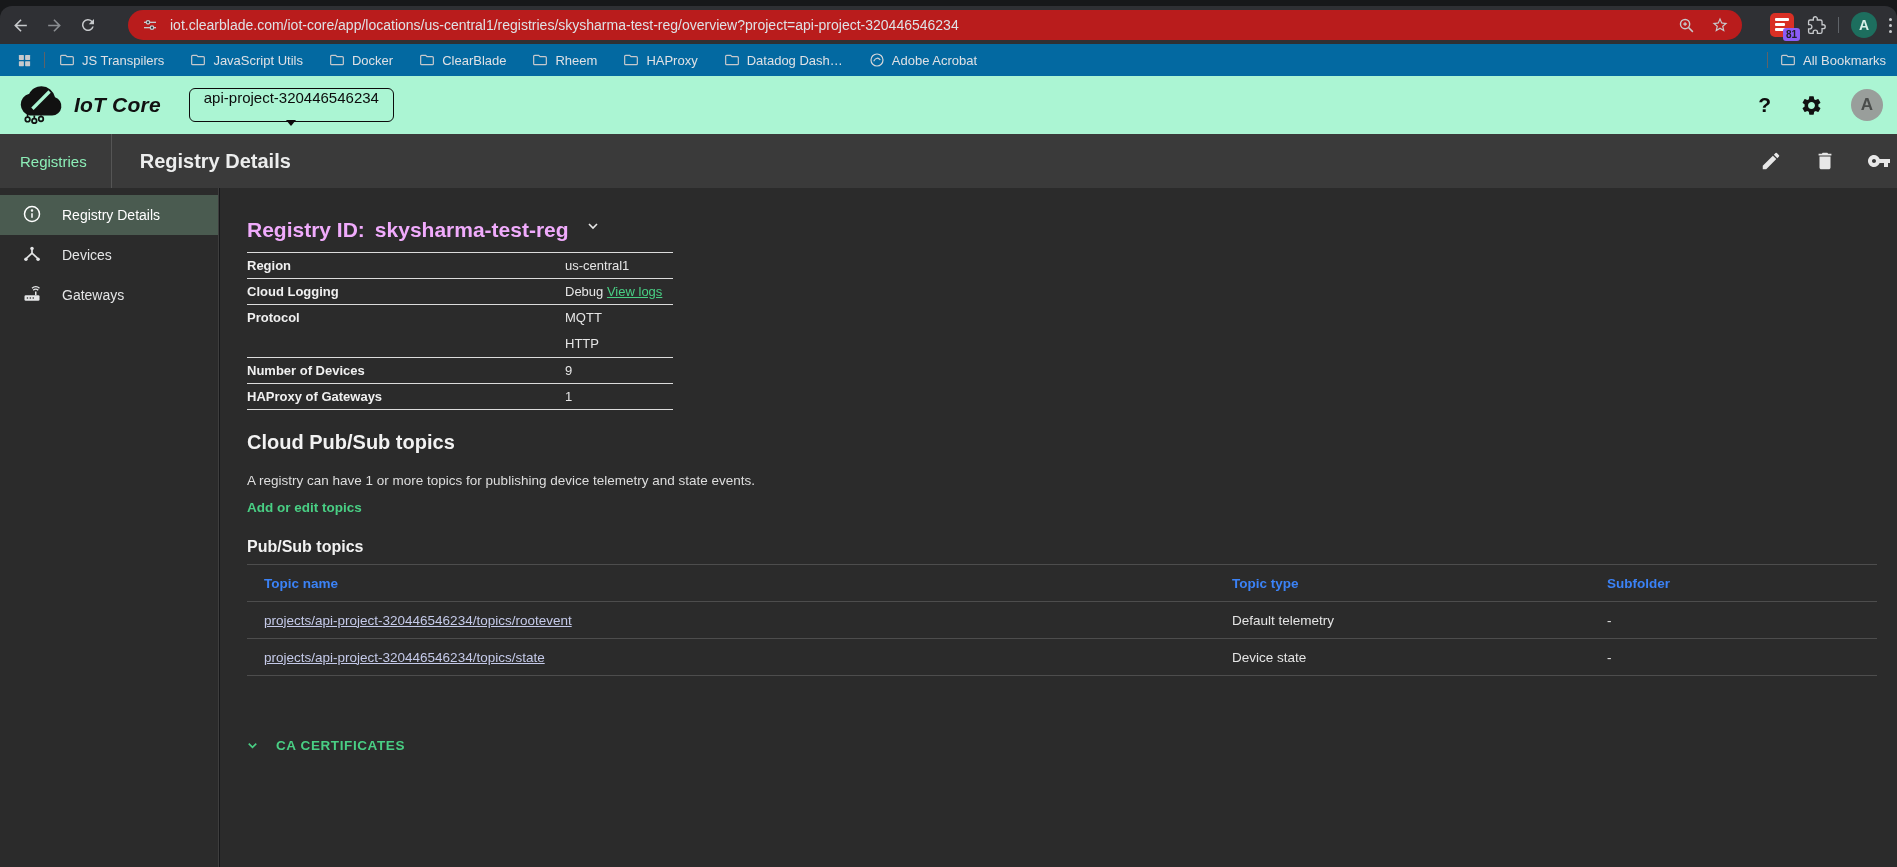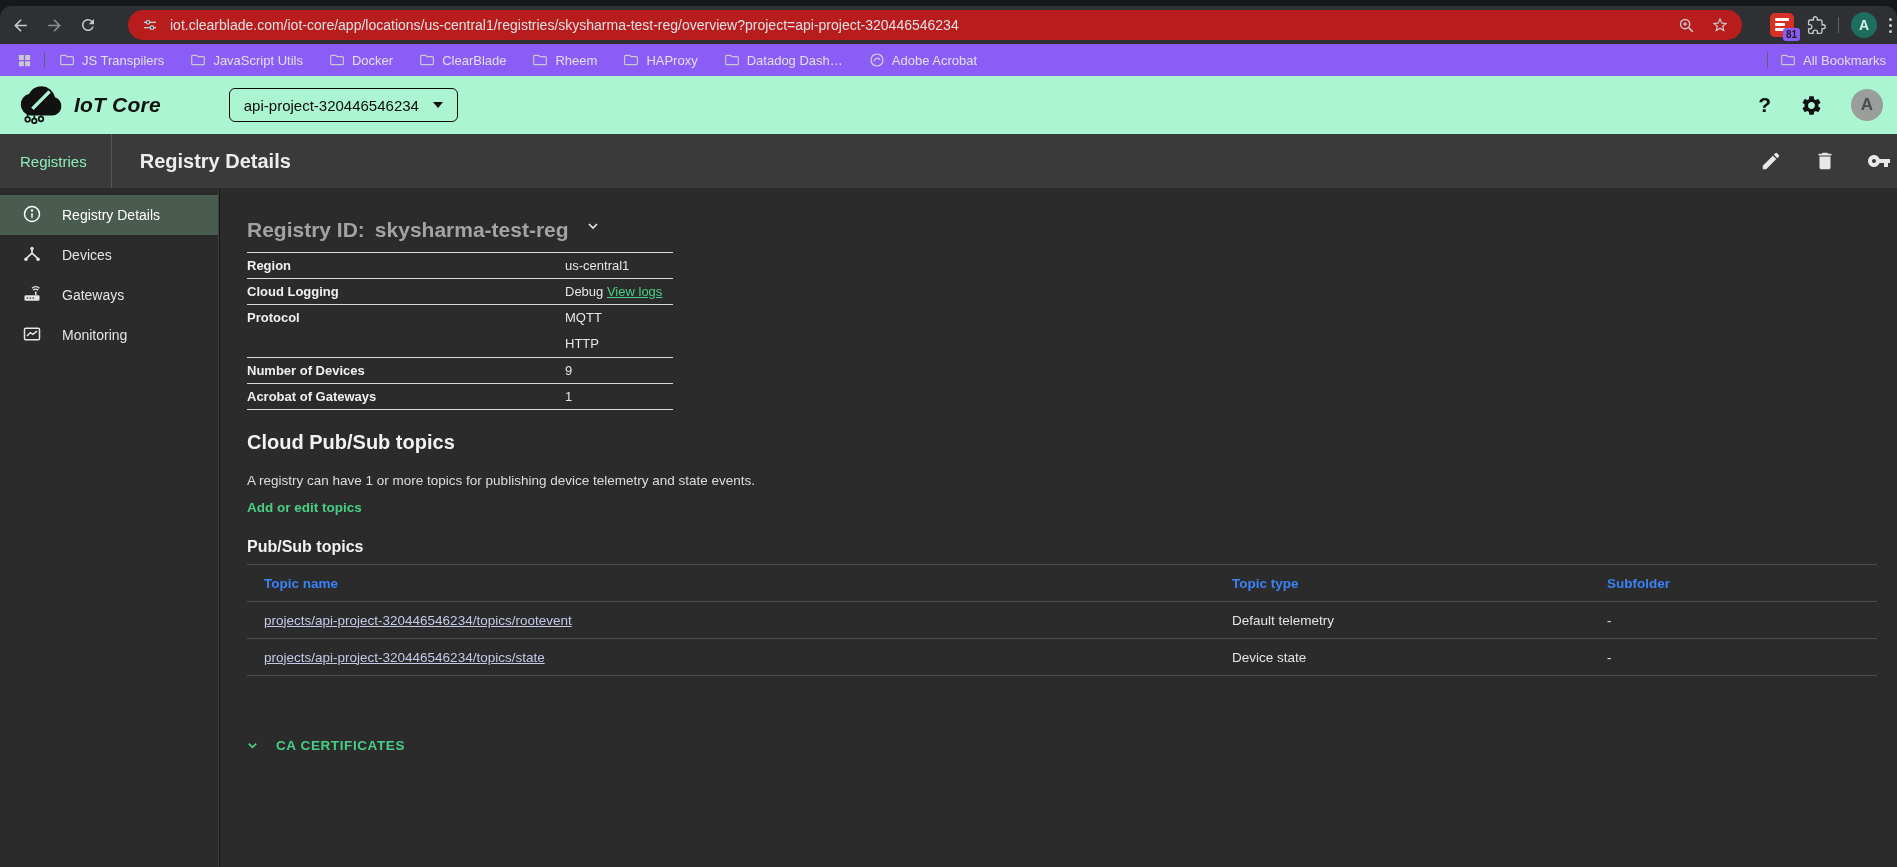--- a/index.html
+++ b/index.html
@@ -19,33 +19,33 @@
   .ext-red .bar { position:absolute; left:5px; height:3px; background:#fff; border-radius:1px; }
   .ext-badge { position:absolute; right:-6px; bottom:-4px; background:#8b5cf6; color:#202124;
     font-size:10px; font-weight:bold; padding:0 3px; border-radius:3px; line-height:13px; }
   .vsep { width:1px; height:16px; background:#5f6368; }
   .avatar-chrome { width:26px; height:26px; border-radius:50%; background:#1d6e5e; color:#d7f0e8;
     font-size:14px; font-weight:bold; display:flex; align-items:center; justify-content:center; }
   .kebab { display:flex; flex-direction:column; gap:3px; width:4px; }
   .kebab i { width:3px; height:3px; border-radius:50%; background:#c7c9cc; }
 
   
-  .bookmarks { position:absolute; top:44px; left:0; width:1897px; height:32px; background:#8b5cf6;
+  .bookmarks { position:absolute; top:44px; left:0; width:1897px; height:32px; background:#0369a1;
     display:flex; align-items:center; padding-left:14px; color:#dfe1e5; font-size:13px; }
   .bm-item { display:flex; align-items:center; gap:7px; margin-right:26px; cursor:pointer; white-space:nowrap; }
   .bm-sep { width:1px; height:16px; background:#5f6368; margin:0 14px 0 10px; }
   .bm-right { position:absolute; right:0; top:0; height:32px; display:flex; align-items:center; overflow:hidden; width:130px; }
 
   
   .app-header { position:absolute; top:76px; left:0; width:1897px; height:58px; background:#abf5d3;
     display:flex; align-items:center; }
   .brand { display:flex; align-items:center; gap:10px; margin-left:18px;font-style:italic; }
   .brand-name { font-size:21px; font-weight:bold; color:#111; letter-spacing:.2px; }
-  .proj-select { margin-left:68px; height:34px; border:1px solid #0c0c0c; border-radius:6px;
-    display:flex; align-items:center; gap:14px; padding:0 14px; font-size:15px; color:#0c0c0c; cursor:pointer; }
+  .proj-select { margin-left:28px; height:34px; border:1px solid #0c0c0c; border-radius:6px;
+    display:flex; align-items:center; gap:14px; padding:0 14px; font-size:15px; color:#0c0c0c; cursor:pointer;flex-direction:column; }
   .caret-down { width:0; height:0; border-left:5px solid transparent; border-right:5px solid transparent; border-top:6px solid #0c0c0c; }
   .header-right { position:absolute; right:14px; display:flex; align-items:center; gap:28px; }
   .help-q { font-size:21px; font-weight:bold; color:#0c0c0c; cursor:pointer; }
   .avatar-app { width:32px; height:32px; border-radius:50%; background:#999e9b; color:#4a4d4b;
     font-size:17px; font-weight:bold; display:flex; align-items:center; justify-content:center; cursor:pointer; }
 
   
   .navbar { position:absolute; top:134px; left:0; width:1897px; height:54px; background:#3a3a3a;
     display:flex; align-items:center; }
   .nav-back { color:#8ceeb7; font-size:15px; margin-left:20px; cursor:pointer; }
@@ -57,21 +57,21 @@
   
   .sidebar { position:absolute; top:188px; left:0; bottom:0; width:219px; background:#2b2b2b;
     border-right:1px solid #3e3e3e; padding-top:7px; }
   .side-item { height:40px; display:flex; align-items:center; gap:20px; padding-left:22px;
     color:#e4e5e6; font-size:14px; cursor:pointer; }
   .side-item.selected { background:#4a5b50; color:#fff; }
   .side-item svg { flex:0 0 auto; }
 
   
   .content { position:absolute; top:188px; left:220px; right:0; bottom:0; background:#2b2b2b; }
-  .reg-heading { position:absolute; left:27px; top:30px; color:#a3a3a3; font-size:21px; font-weight:bold;
+  .reg-heading { position:absolute; left:27px; top:30px; color:#f0abfc; font-size:21px; font-weight:bold;
     display:flex; align-items:flex-start; gap:10px; }
   .reg-heading .chev { margin-left:6px; cursor:pointer; display:flex; }
 
   .details-table { position:absolute; left:27px; top:64px; width:426px; border-top:1px solid #dcdcdc; }
   .drow { display:flex; border-bottom:1px solid #dcdcdc; padding:5px 0; align-items:flex-start; }
   .dlabel { width:318px; color:#f0f0f0; font-size:13px; font-weight:bold; }
   .dvalue { color:#e6e6e6; font-size:13px; }
   .dvalue .vline { line-height:16px; }
   .dvalue .vline + .vline { margin-top:10px; }
   .green-link { color:#49cf84; cursor:pointer; text-decoration:underline; }
@@ -316,29 +316,20 @@
         <circle cx="6.5" cy="16.8" r="1" fill="#2b2b2b"></circle>
           <circle cx="10" cy="16.8" r="1" fill="#2b2b2b"></circle>
           <circle cx="13.5" cy="16.8" r="1" fill="#2b2b2b"></circle>
         <line x1="16.5" y1="13.5" x2="16.5" y2="9" stroke="#e4e5e6" stroke-width="1.8"></line>
         <path d="M13.5 7.5a4.2 4.2 0 0 1 6 0" fill="none" stroke="#e4e5e6" stroke-width="1.6"></path>
         <path d="M12 5a6.8 6.8 0 0 1 9 0" fill="none" stroke="#e4e5e6" stroke-width="1.6"></path>
       </svg>
     </span>
     <span>Gateways</span>
   </div>
-  <div class="side-item">
-    <span>
-      <svg width="20" height="20" viewBox="0 0 24 24" fill="none" stroke="#e4e5e6" stroke-width="1.8">
-        <rect x="3" y="5" width="18" height="14" rx="1.5"></rect>
-        <polyline points="6,14.5 10,10.5 13,12.5 18,8.5"></polyline>
-      </svg>
-    </span>
-    <span>Monitoring</span>
-  </div>
 </div>
 
 <div class="content">
 
   <div class="reg-heading">
     <span>Registry ID:</span>
     <span>skysharma-test-reg</span>
     <span class="chev">
       <svg width="16" height="16" viewBox="0 0 24 24" fill="none" stroke="#e8e8e8" stroke-width="2.4">
           <polyline points="6,9 12,15 18,9"></polyline>
@@ -363,21 +354,21 @@
       <span class="dvalue">
         <div class="vline">MQTT</div>
         <div class="vline">HTTP</div>
       </span>
     </div>
     <div class="drow">
       <span class="dlabel">Number of Devices</span>
       <span class="dvalue">9</span>
     </div>
     <div class="drow">
-      <span class="dlabel">Acrobat of Gateways</span>
+      <span class="dlabel">HAProxy of Gateways</span>
       <span class="dvalue">1</span>
     </div>
   </div>
 
   <div class="section-heading">Cloud Pub/Sub topics</div>
   <div class="section-desc">A registry can have 1 or more topics for publishing device telemetry and state events.</div>
   <div class="edit-topics">Add or edit topics</div>
   <div class="topics-title">Pub/Sub topics</div>
 
   <div class="topics-table">

